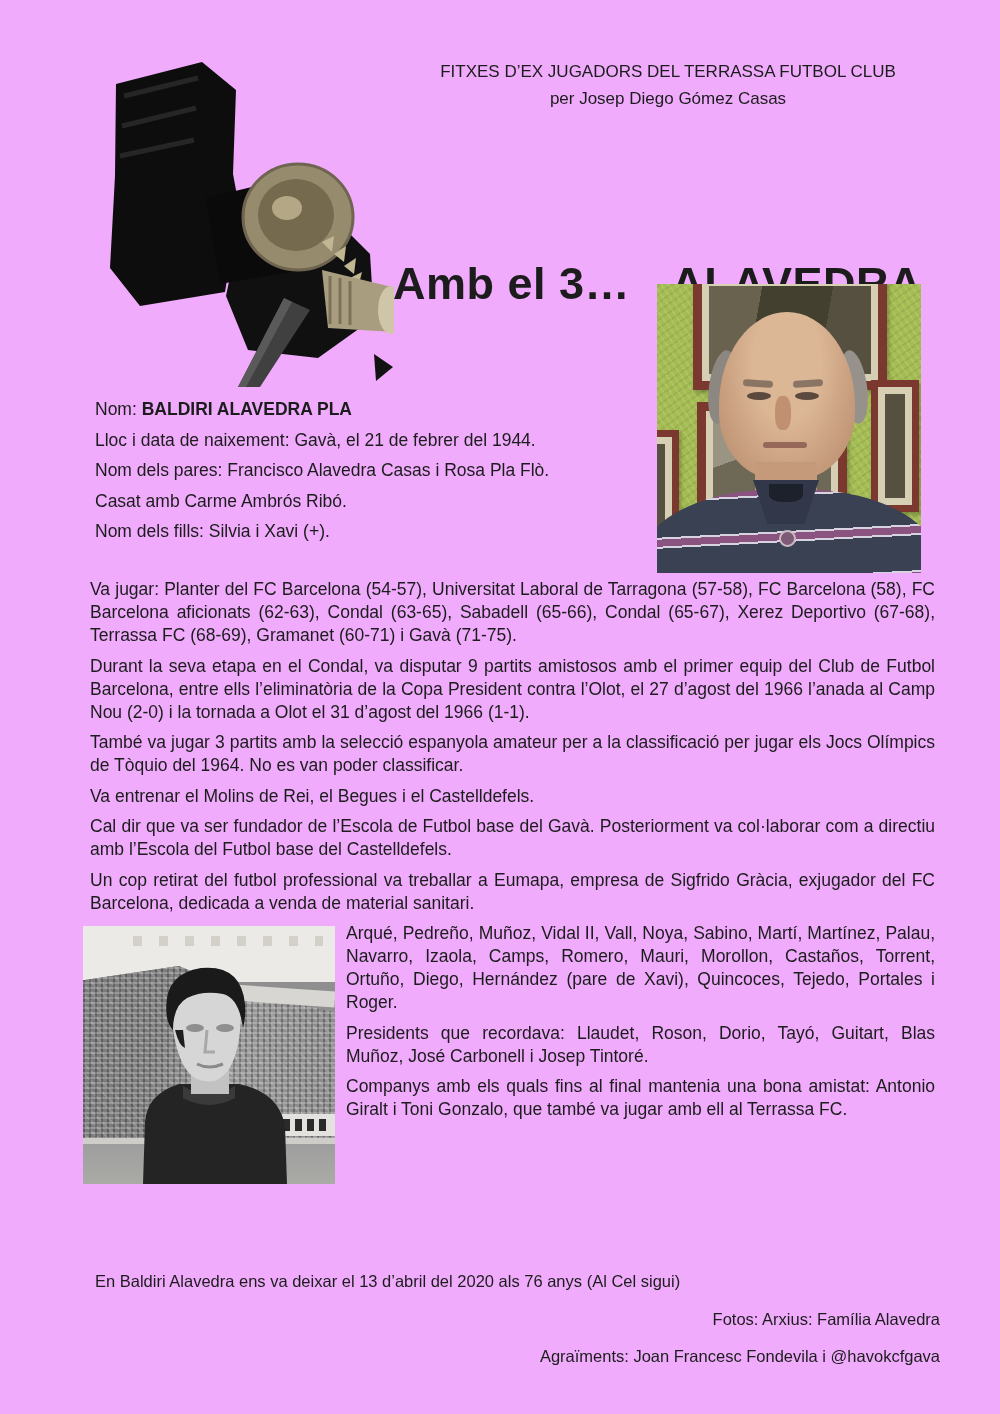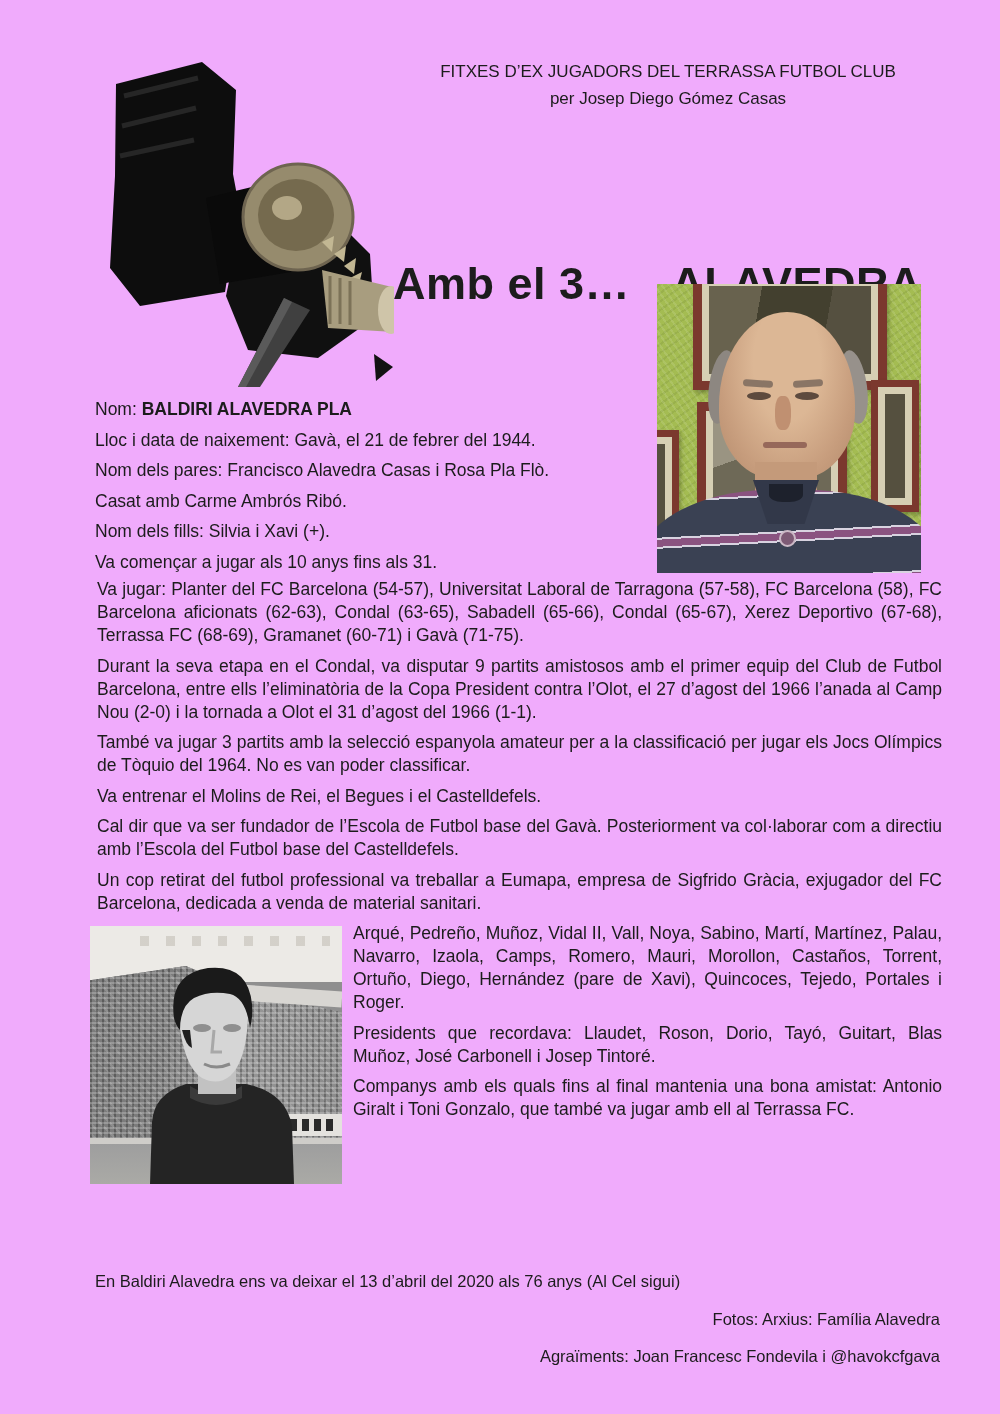--- a/index.html
+++ b/index.html
@@ -50,21 +50,21 @@
           border-radius:44% 44% 0 0/70% 70% 0 0;
           background:repeating-linear-gradient(-3deg,#3a4153 0 20px,#d8d3e0 20px 22px,#8a5380 22px 29px,#d8d3e0 29px 31px,#3a4153 31px 46px);}
   .pcollar{position:absolute;left:96px;top:196px;width:66px;height:44px;
            background:#323849;clip-path:polygon(0 0,100% 0,78% 100%,22% 100%);}
   .ptee{position:absolute;left:112px;top:200px;width:34px;height:18px;background:#1d212c;border-radius:0 0 40% 40%;}
   .pbtn{position:absolute;left:122px;top:246px;width:13px;height:13px;background:#7d5a75;border:2px solid #cbb9c6;border-radius:50%;}
   
   .info{position:absolute;left:95px;top:398px;width:560px;font-size:17.5px;line-height:23px;}
   .info p{margin:0 0 7.5px 0;}
   
-  .main{position:absolute;left:97px;top:578px;width:845px;
+  .main{position:absolute;left:90px;top:578px;width:845px;
         font-size:17.5px;line-height:23px;text-align:justify;}
   .main p{margin:0 0 7.5px 0;}
   
   .bwphoto{float:left;width:252px;height:258px;margin:4px 11px 6px -7px;
            position:relative;overflow:hidden;background:#8f8f8f;}
   .bw-top{position:absolute;left:0;top:0;width:100%;height:56px;background:#eceae6;}
   .bw-scratch{position:absolute;left:50px;top:10px;width:190px;height:10px;
      background:repeating-linear-gradient(90deg,#c9c5bd 0 9px,transparent 9px 26px);opacity:.7;}
   .bw-crowd{position:absolute;left:0;top:40px;width:100%;height:178px;
      background:#8c8c8c;
@@ -161,21 +161,20 @@
     <div class="ptee"></div>
     <div class="pbtn"></div>
   </div>
 
   <div class="info">
     <p><span>Nom:</span>&nbsp;<b>BALDIRI ALAVEDRA PLA</b></p>
     <p>Lloc i data de naixement: Gavà, el 21 de febrer del 1944.</p>
     <p>Nom dels pares: Francisco Alavedra Casas i Rosa Pla Flò.</p>
     <p>Casat amb Carme Ambrós Ribó.</p>
     <p>Nom dels fills: Silvia i Xavi (+).</p>
-    <p>Va començar a jugar als 10 anys fins als 31.</p>
   </div>
 
   <div class="main">
     <p>Va jugar: Planter del FC Barcelona (54-57), Universitat Laboral de Tarragona (57-58), FC Barcelona (58), FC Barcelona aficionats (62-63), Condal (63-65), Sabadell (65-66), Condal (65-67), Xerez Deportivo (67-68), Terrassa FC (68-69), Gramanet (60-71) i Gavà (71-75).</p>
     <p>Durant la seva etapa en el Condal, va disputar 9 partits amistosos amb el primer equip del Club de Futbol Barcelona, entre ells l’eliminatòria de la Copa President contra l’Olot, el 27 d’agost del 1966 l’anada al Camp Nou (2-0) i la tornada a Olot el 31 d’agost del 1966 (1-1).</p>
     <p>També va jugar 3 partits amb la selecció espanyola amateur per a la classificació per jugar els Jocs Olímpics de Tòquio del 1964. No es van poder classificar.</p>
     <p>Va entrenar el Molins de Rei, el Begues i el Castelldefels.</p>
     <p>Cal dir que va ser fundador de l’Escola de Futbol base del Gavà. Posteriorment va col·laborar com a directiu amb l’Escola del Futbol base del Castelldefels.</p>
     <p>Un cop retirat del futbol professional va treballar a Eumapa, empresa de Sigfrido Gràcia, exjugador del FC Barcelona, dedicada a venda de material sanitari.</p>
 

